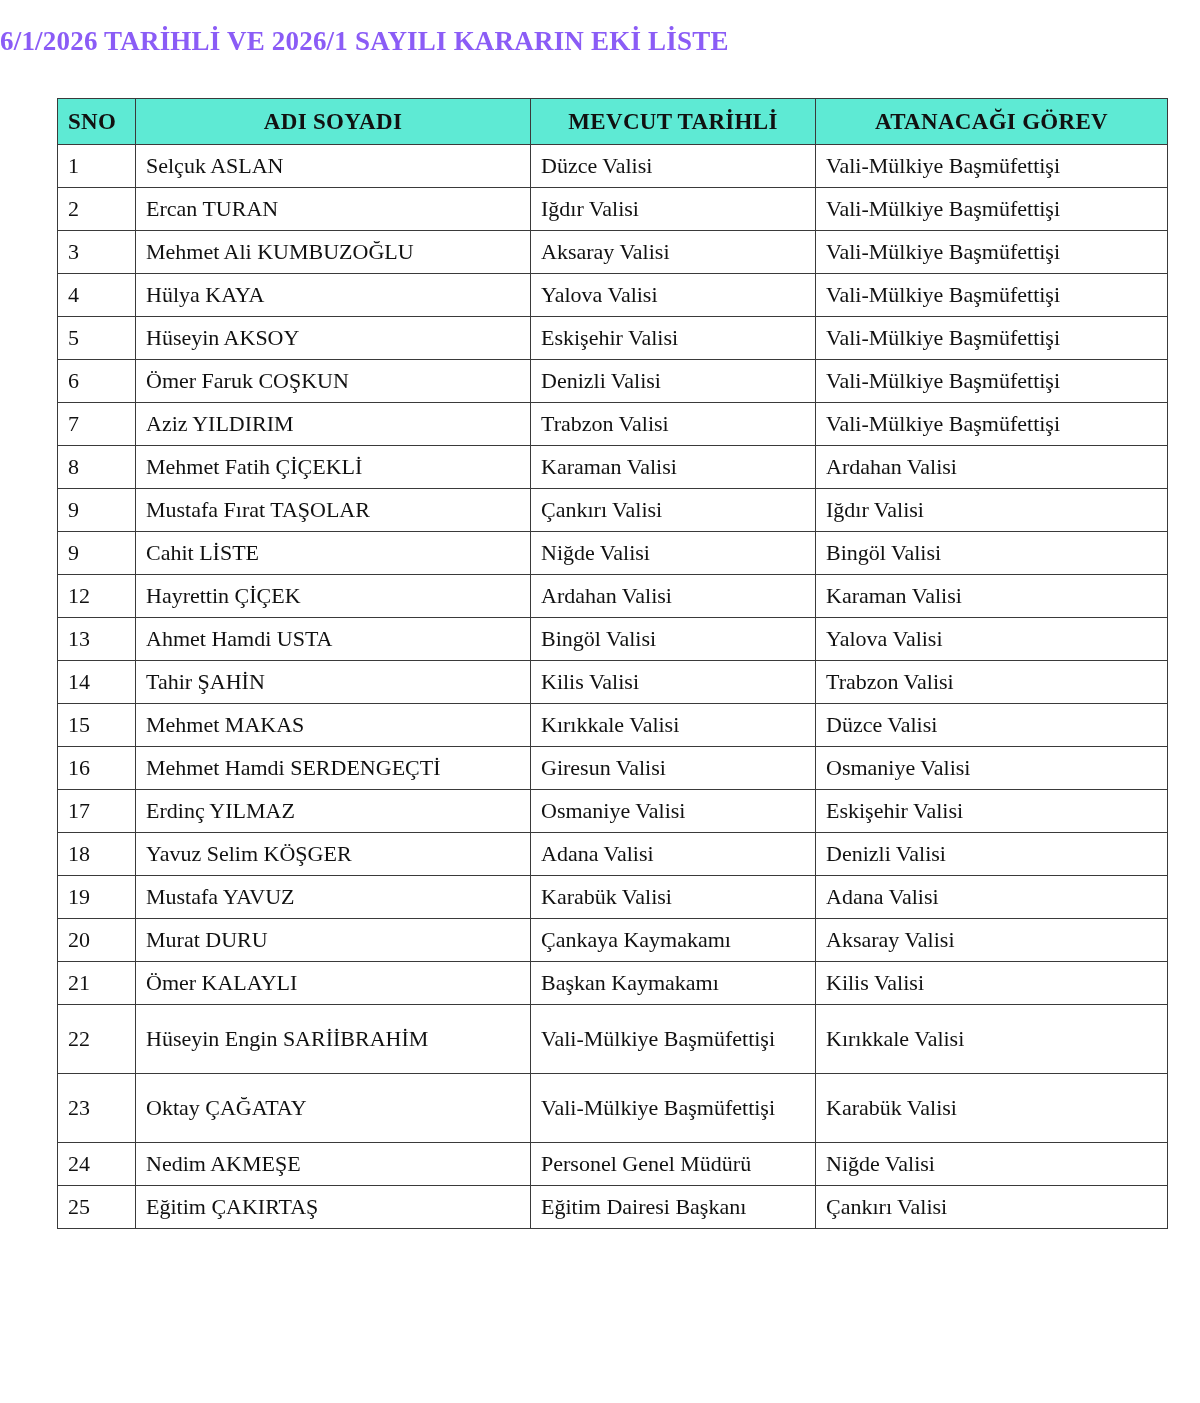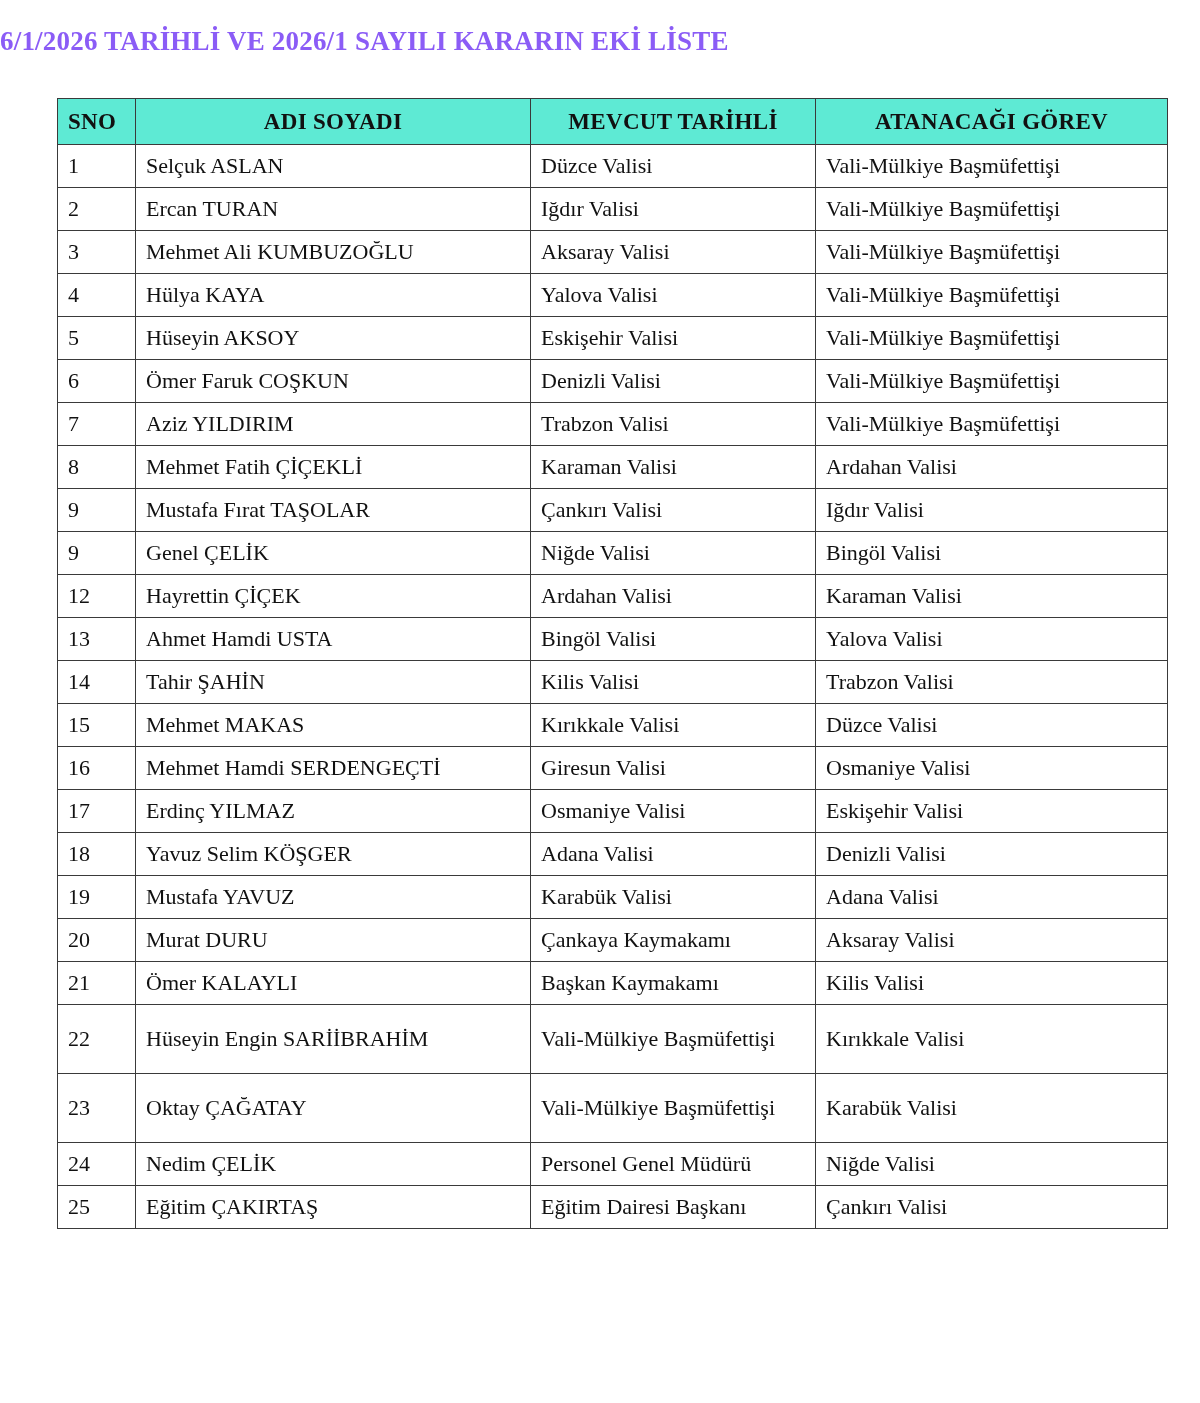--- a/index.html
+++ b/index.html
@@ -241,21 +241,21 @@
             </td>
             <td class="cell-new">
               <span class="wrapped">Iğdır Valisi</span>
             </td>
           </tr>
           <tr>
             <td class="cell-sno">
               <span class="wrapped">9</span>
             </td>
             <td class="cell-name">
-              <span class="wrapped">Genel ÇELİK</span>
+              <span class="wrapped">Cahit LİSTE</span>
             </td>
             <td class="cell-current">
               <span class="wrapped">Niğde Valisi</span>
             </td>
             <td class="cell-new">
               <span class="wrapped">Bingöl Valisi</span>
             </td>
           </tr>
           <tr>
             <td class="cell-sno">
@@ -423,21 +423,21 @@
             </td>
             <td class="cell-new">
               <span class="wrapped">Karabük Valisi</span>
             </td>
           </tr>
           <tr>
             <td class="cell-sno">
               <span class="wrapped">24</span>
             </td>
             <td class="cell-name">
-              <span class="wrapped">Nedim ÇELİK</span>
+              <span class="wrapped">Nedim AKMEŞE</span>
             </td>
             <td class="cell-current">
               <span class="wrapped">Personel Genel Müdürü</span>
             </td>
             <td class="cell-new">
               <span class="wrapped">Niğde Valisi</span>
             </td>
           </tr>
           <tr>
             <td class="cell-sno">

